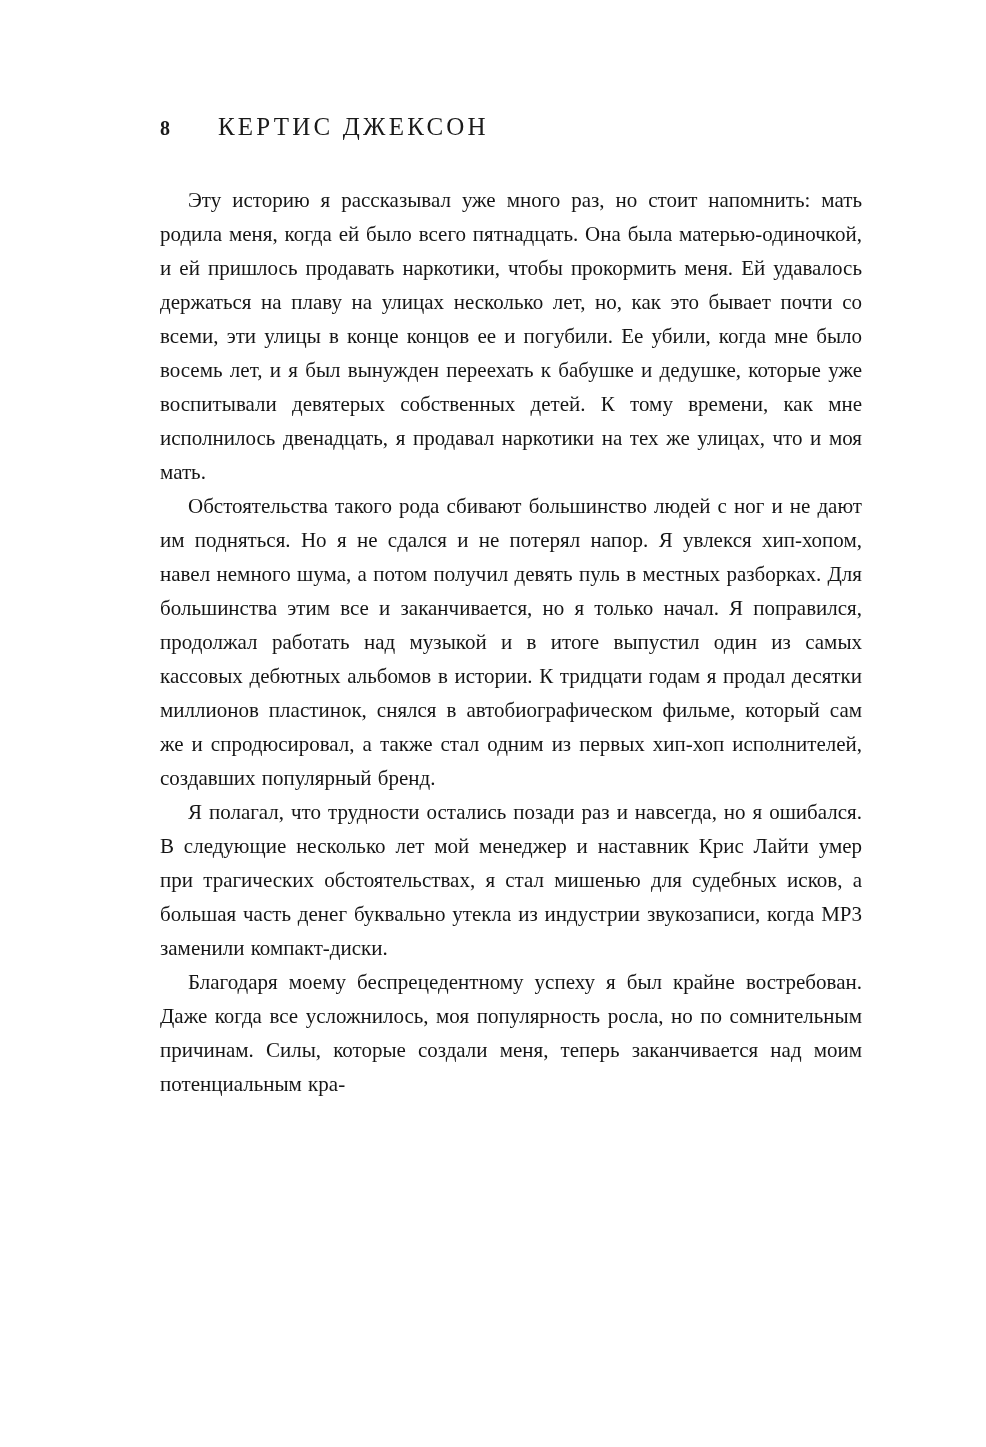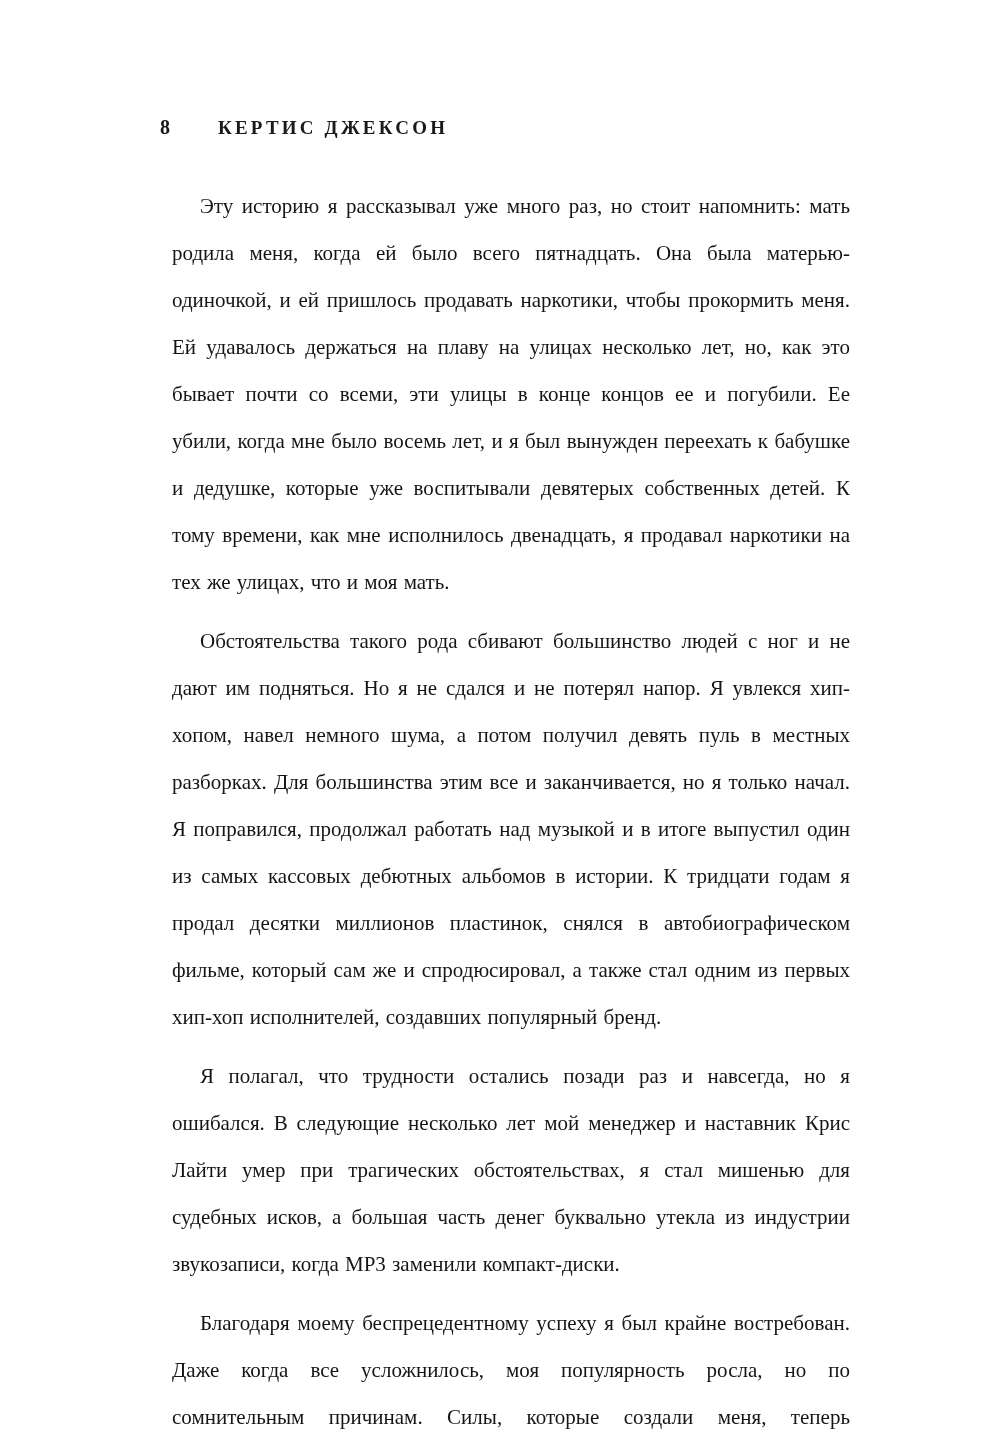--- a/index.html
+++ b/index.html
@@ -29,31 +29,31 @@
       margin-bottom: 42px;
       color: #1a1a1a;
     }
     .page-number {
       font-weight: bold;
       font-size: 20px;
       letter-spacing: 0;
     }
     .running-title {
       margin-left: 48px;
-      font-size: 19px;
+      font-size: 25px;
       letter-spacing: 3.2px;
-      font-weight: bold;
+      font-weight: normal;
     }
     .body-text p {
-      margin: 12px;
+      margin: 0;
       padding: 0;
       text-align: justify;
       text-indent: 28px;
       font-size: 21px;
-      line-height: 47px;
+      line-height: 34px;
       word-spacing: 1px;
       hyphens: auto;
       -webkit-hyphens: auto;
     }
   </style>
 </head>
 <body>
 
 <div class="page">
 

